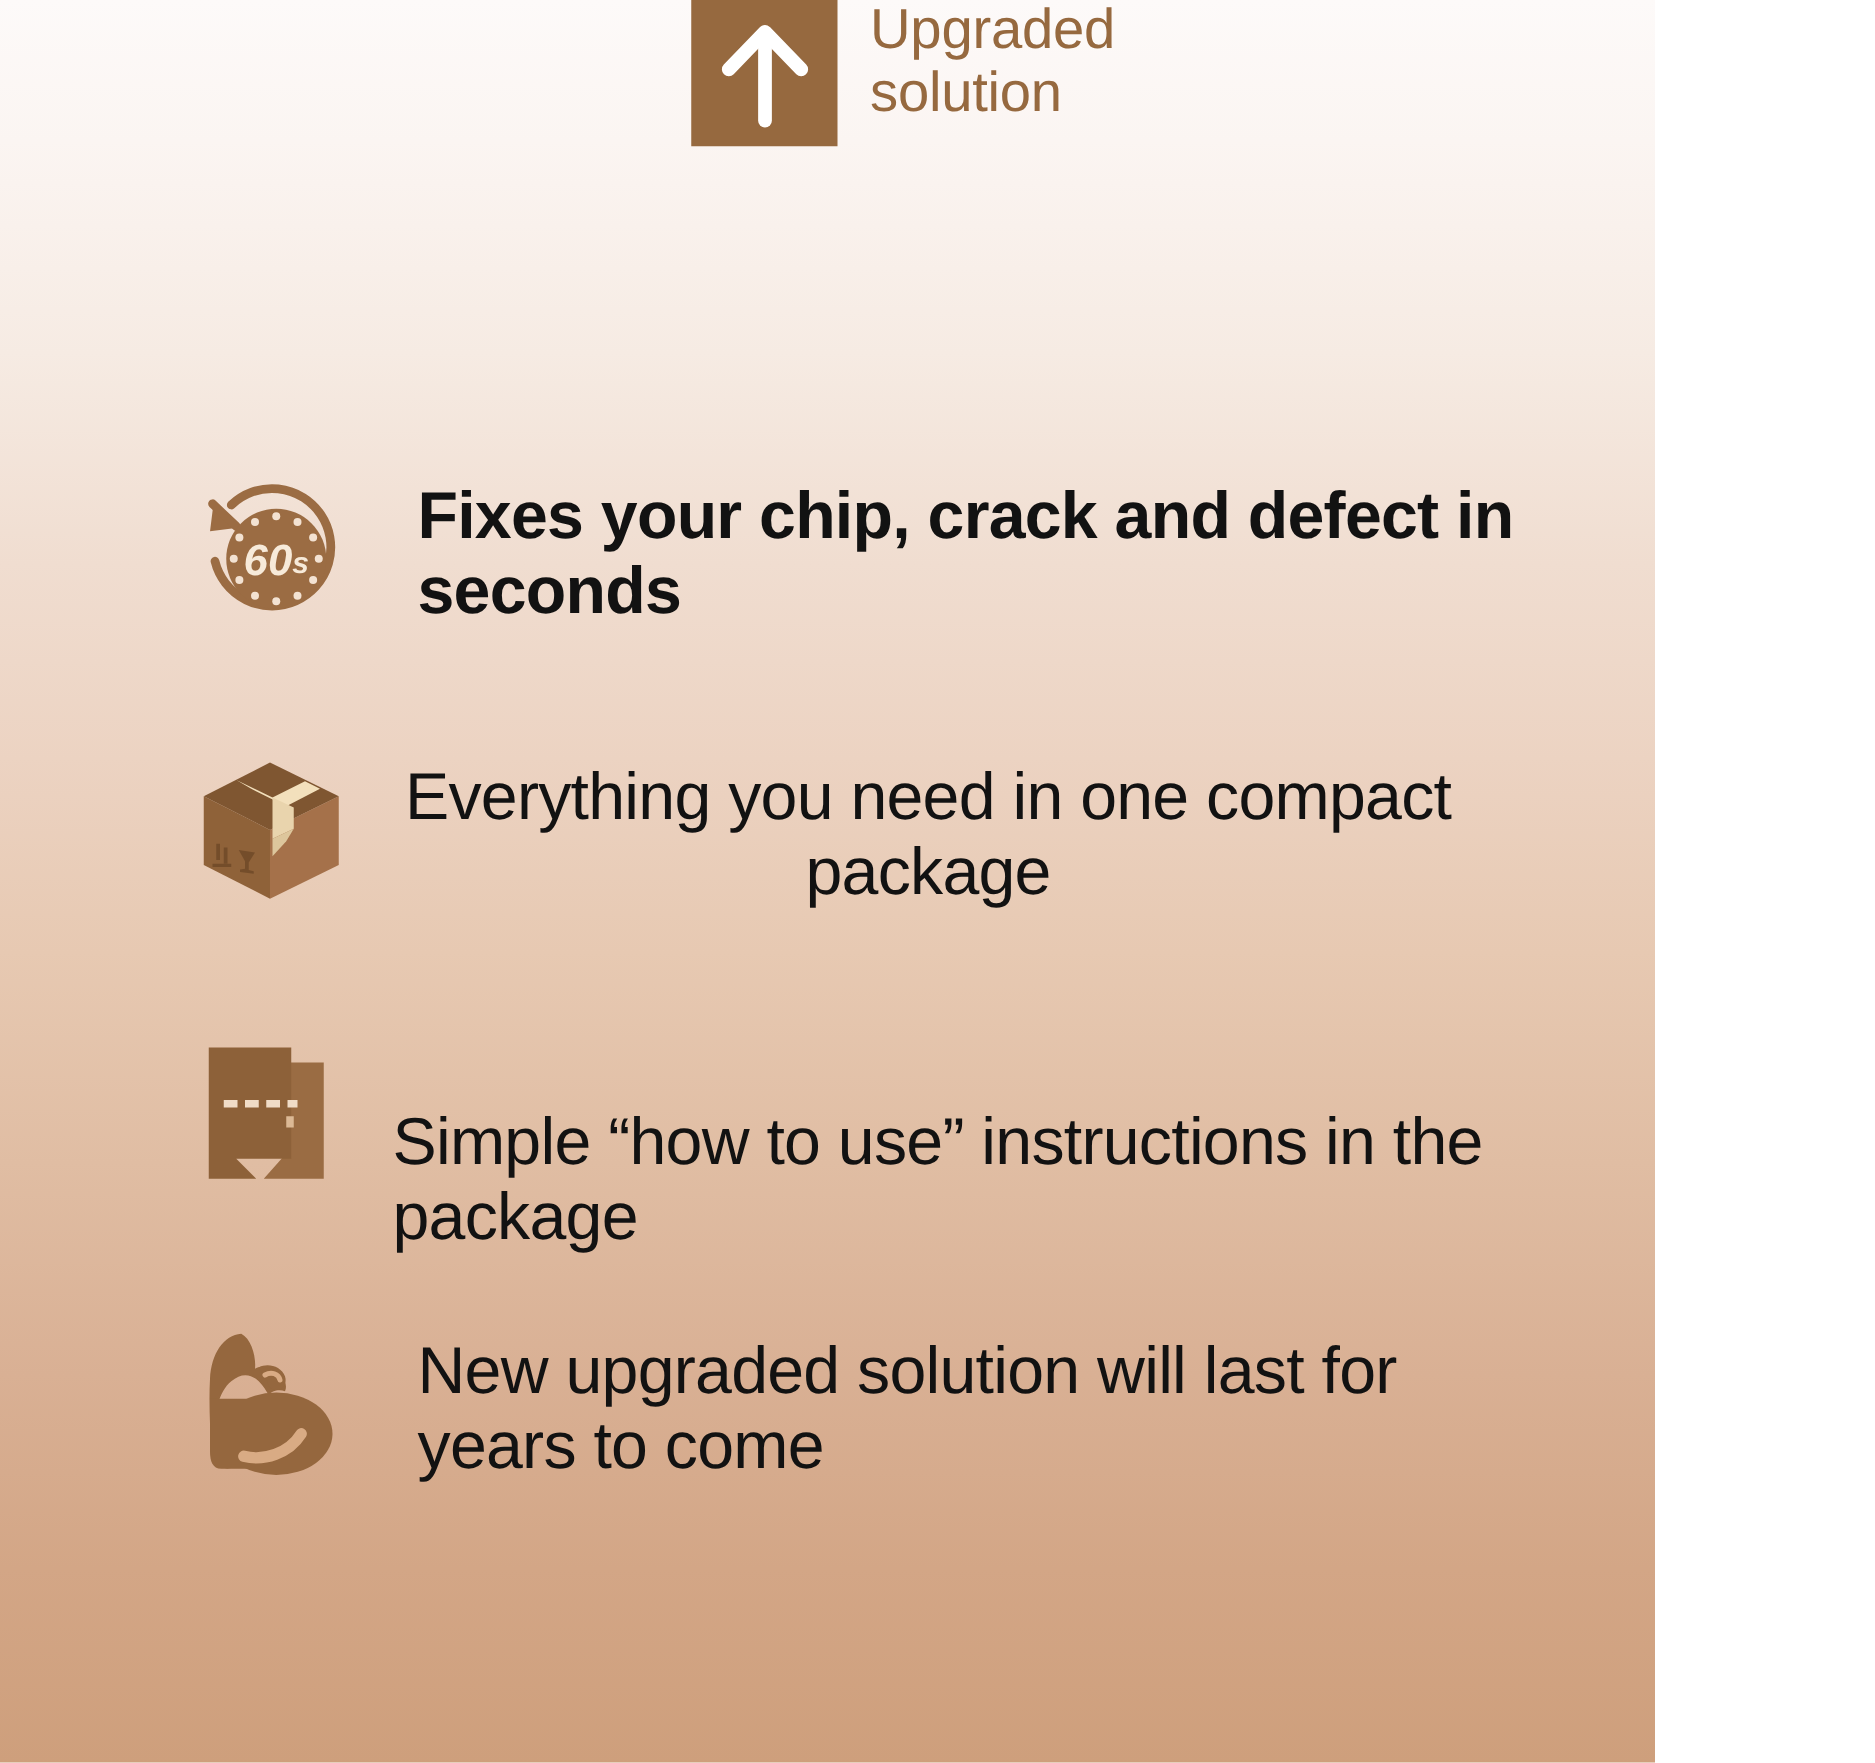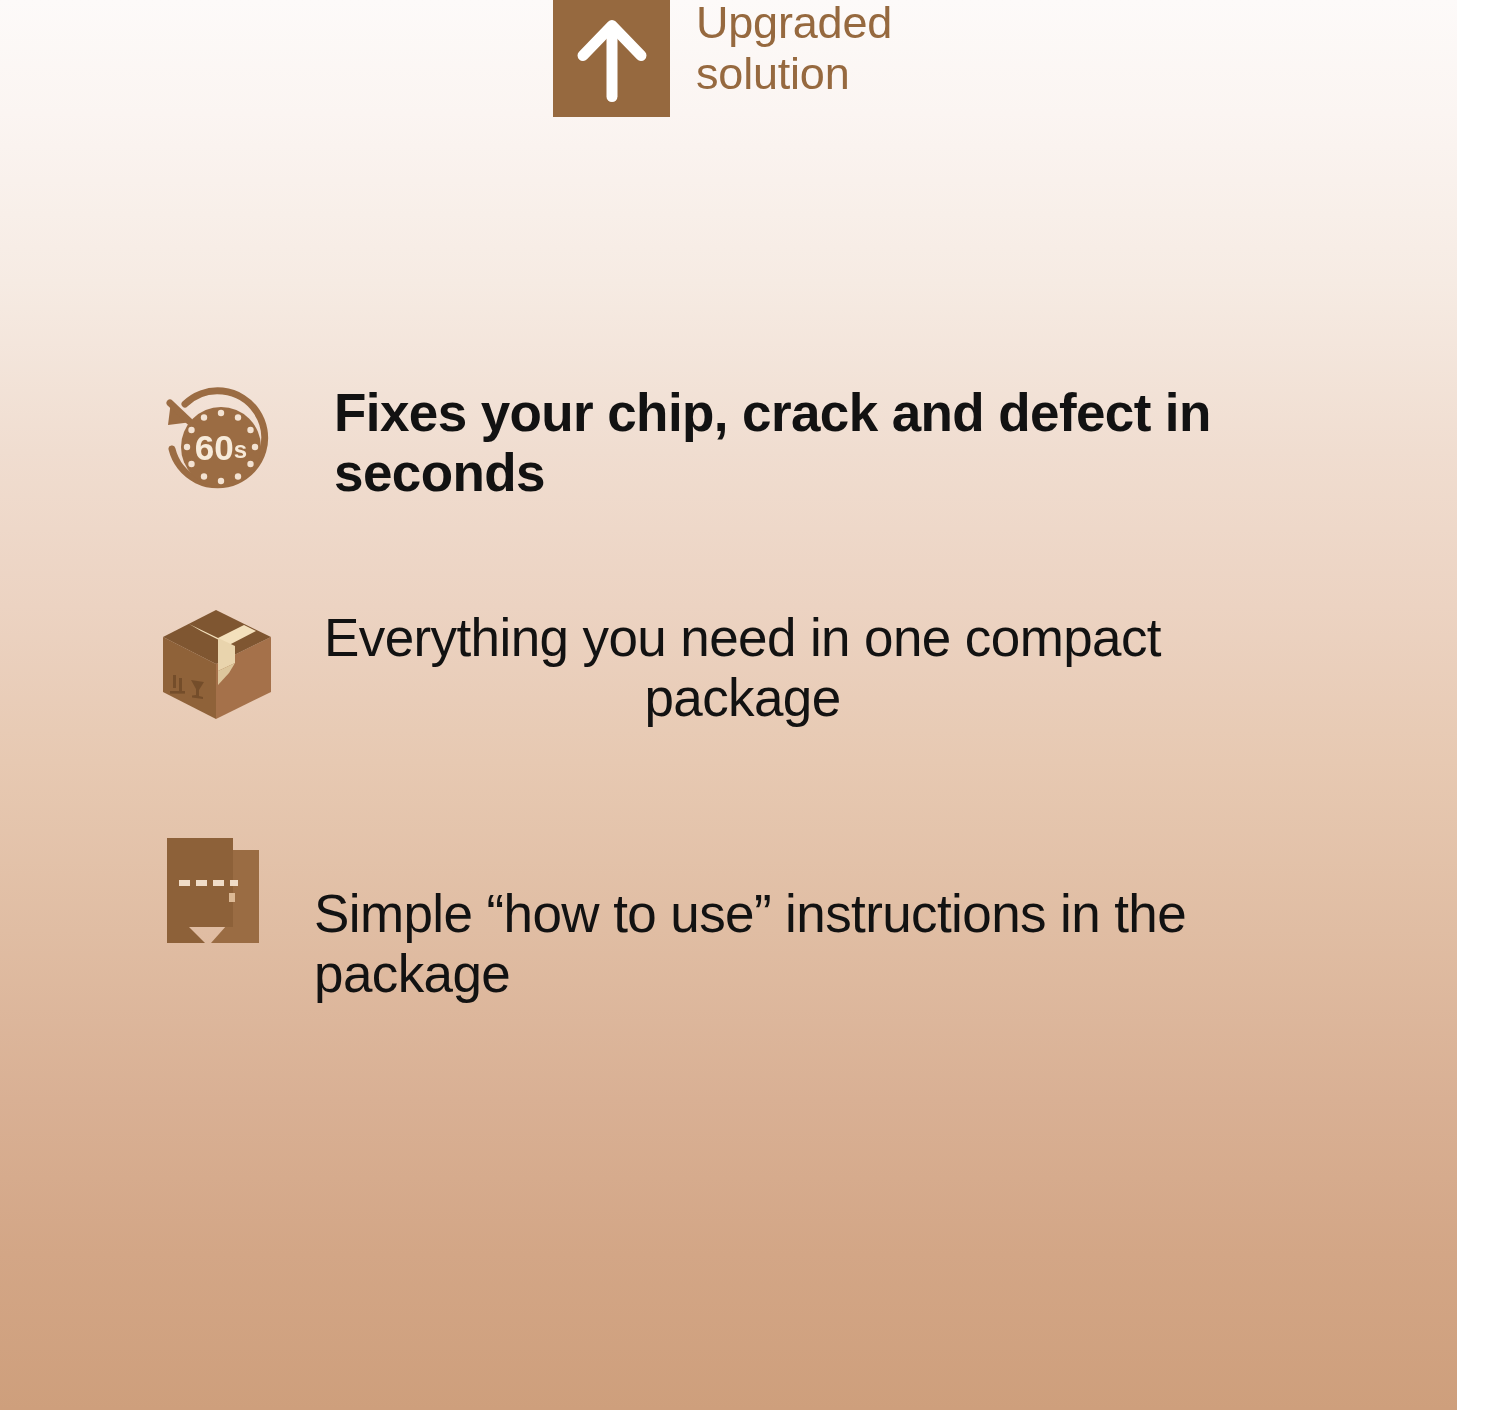--- a/index.html
+++ b/index.html
@@ -8,21 +8,21 @@
   }
   body {
     width: 1500px;
     height: 1410px;
     font-family: "Liberation Sans", sans-serif;
     overflow: hidden;
   }
 
   #page {
     position: relative;
-    width: 1457px;
+    width: 1324px;
     height: 1410px;
     background: linear-gradient(to bottom,
         #fdfaf9 0%,
         #fbf5f2 8%,
         #f6ebe3 20%,
         #f0ddd0 32%,
         #ecd3c2 43%,
         #e7c9b2 54%,
         #e0bda3 66%,
         #d9b094 78%,
@@ -75,20 +75,21 @@
     height: 228px;
   }
   .feature-icon {
     position: absolute;
     left: 155px;
     width: 125px;
     height: 125px;
     display: flex;
     align-items: center;
     justify-content: flex-end;
+    font-style: italic;
   }
   .feature-text {
     position: absolute;
     color: #121212;
     font-size: 53px;
     line-height: 60px;
     font-weight: 400;
     letter-spacing: -0.6px;
     white-space: pre-line;
   }
@@ -199,15 +200,46 @@
             <rect x="75" y="51" width="8" height="6"></rect>
           </g>
 
           <rect x="74" y="64" width="6" height="9" fill="#dcb995"></rect>
         </svg>
       </div>
       <div class="feature-text">Simple “how to use” instructions in the
 package</div>
     </div>
 
+    <div class="feature-row row-4">
+      <div class="feature-icon">
+        <svg width="125" height="125" viewBox="0 0 125 125" aria-hidden="true">
+
+          <path d="M38 6
+                   C 24 7 14 22 13 42
+                   C 12 60 13 80 14 98
+                   C 14 108 20 114 30 114
+                   L 30 114
+                   C 18 112 16 100 16 90
+                   C 16 70 20 52 30 44
+                   C 38 37 46 38 52 44
+                   C 56 48 58 52 60 55
+                   C 62 52 68 50 73 52
+                   C 76 46 70 36 62 33
+                   C 57 31 52 32 49 34
+                   C 50 24 46 10 38 6 Z" fill="#95673e"></path>
+
+          <ellipse cx="66" cy="86" rx="45" ry="33" fill="#95673e"></ellipse>
+
+          <path d="M13 58 L45 58 L45 114 L22 114 C15 114 13 108 13 100 Z" fill="#95673e"></path>
+
+          <path d="M40 104 C 56 108 76 102 86 86" fill="none" stroke="#d9ab84" stroke-width="9" stroke-linecap="round"></path>
+
+          <path d="M52 33 C 59 29 70 32 73 40 C 75 46 71 51 66 51 C 62 51 59 48 59 44" fill="#95673e"></path>
+          <path d="M57 39 C 62 36 68 38 69 43" fill="none" stroke="#d9ab84" stroke-width="4" stroke-linecap="round"></path>
+        </svg>
+      </div>
+      <div class="feature-text">New upgraded solution will last for
+years to come</div>
+    </div>
 
   </div>
 </div>
 
 </body></html>

